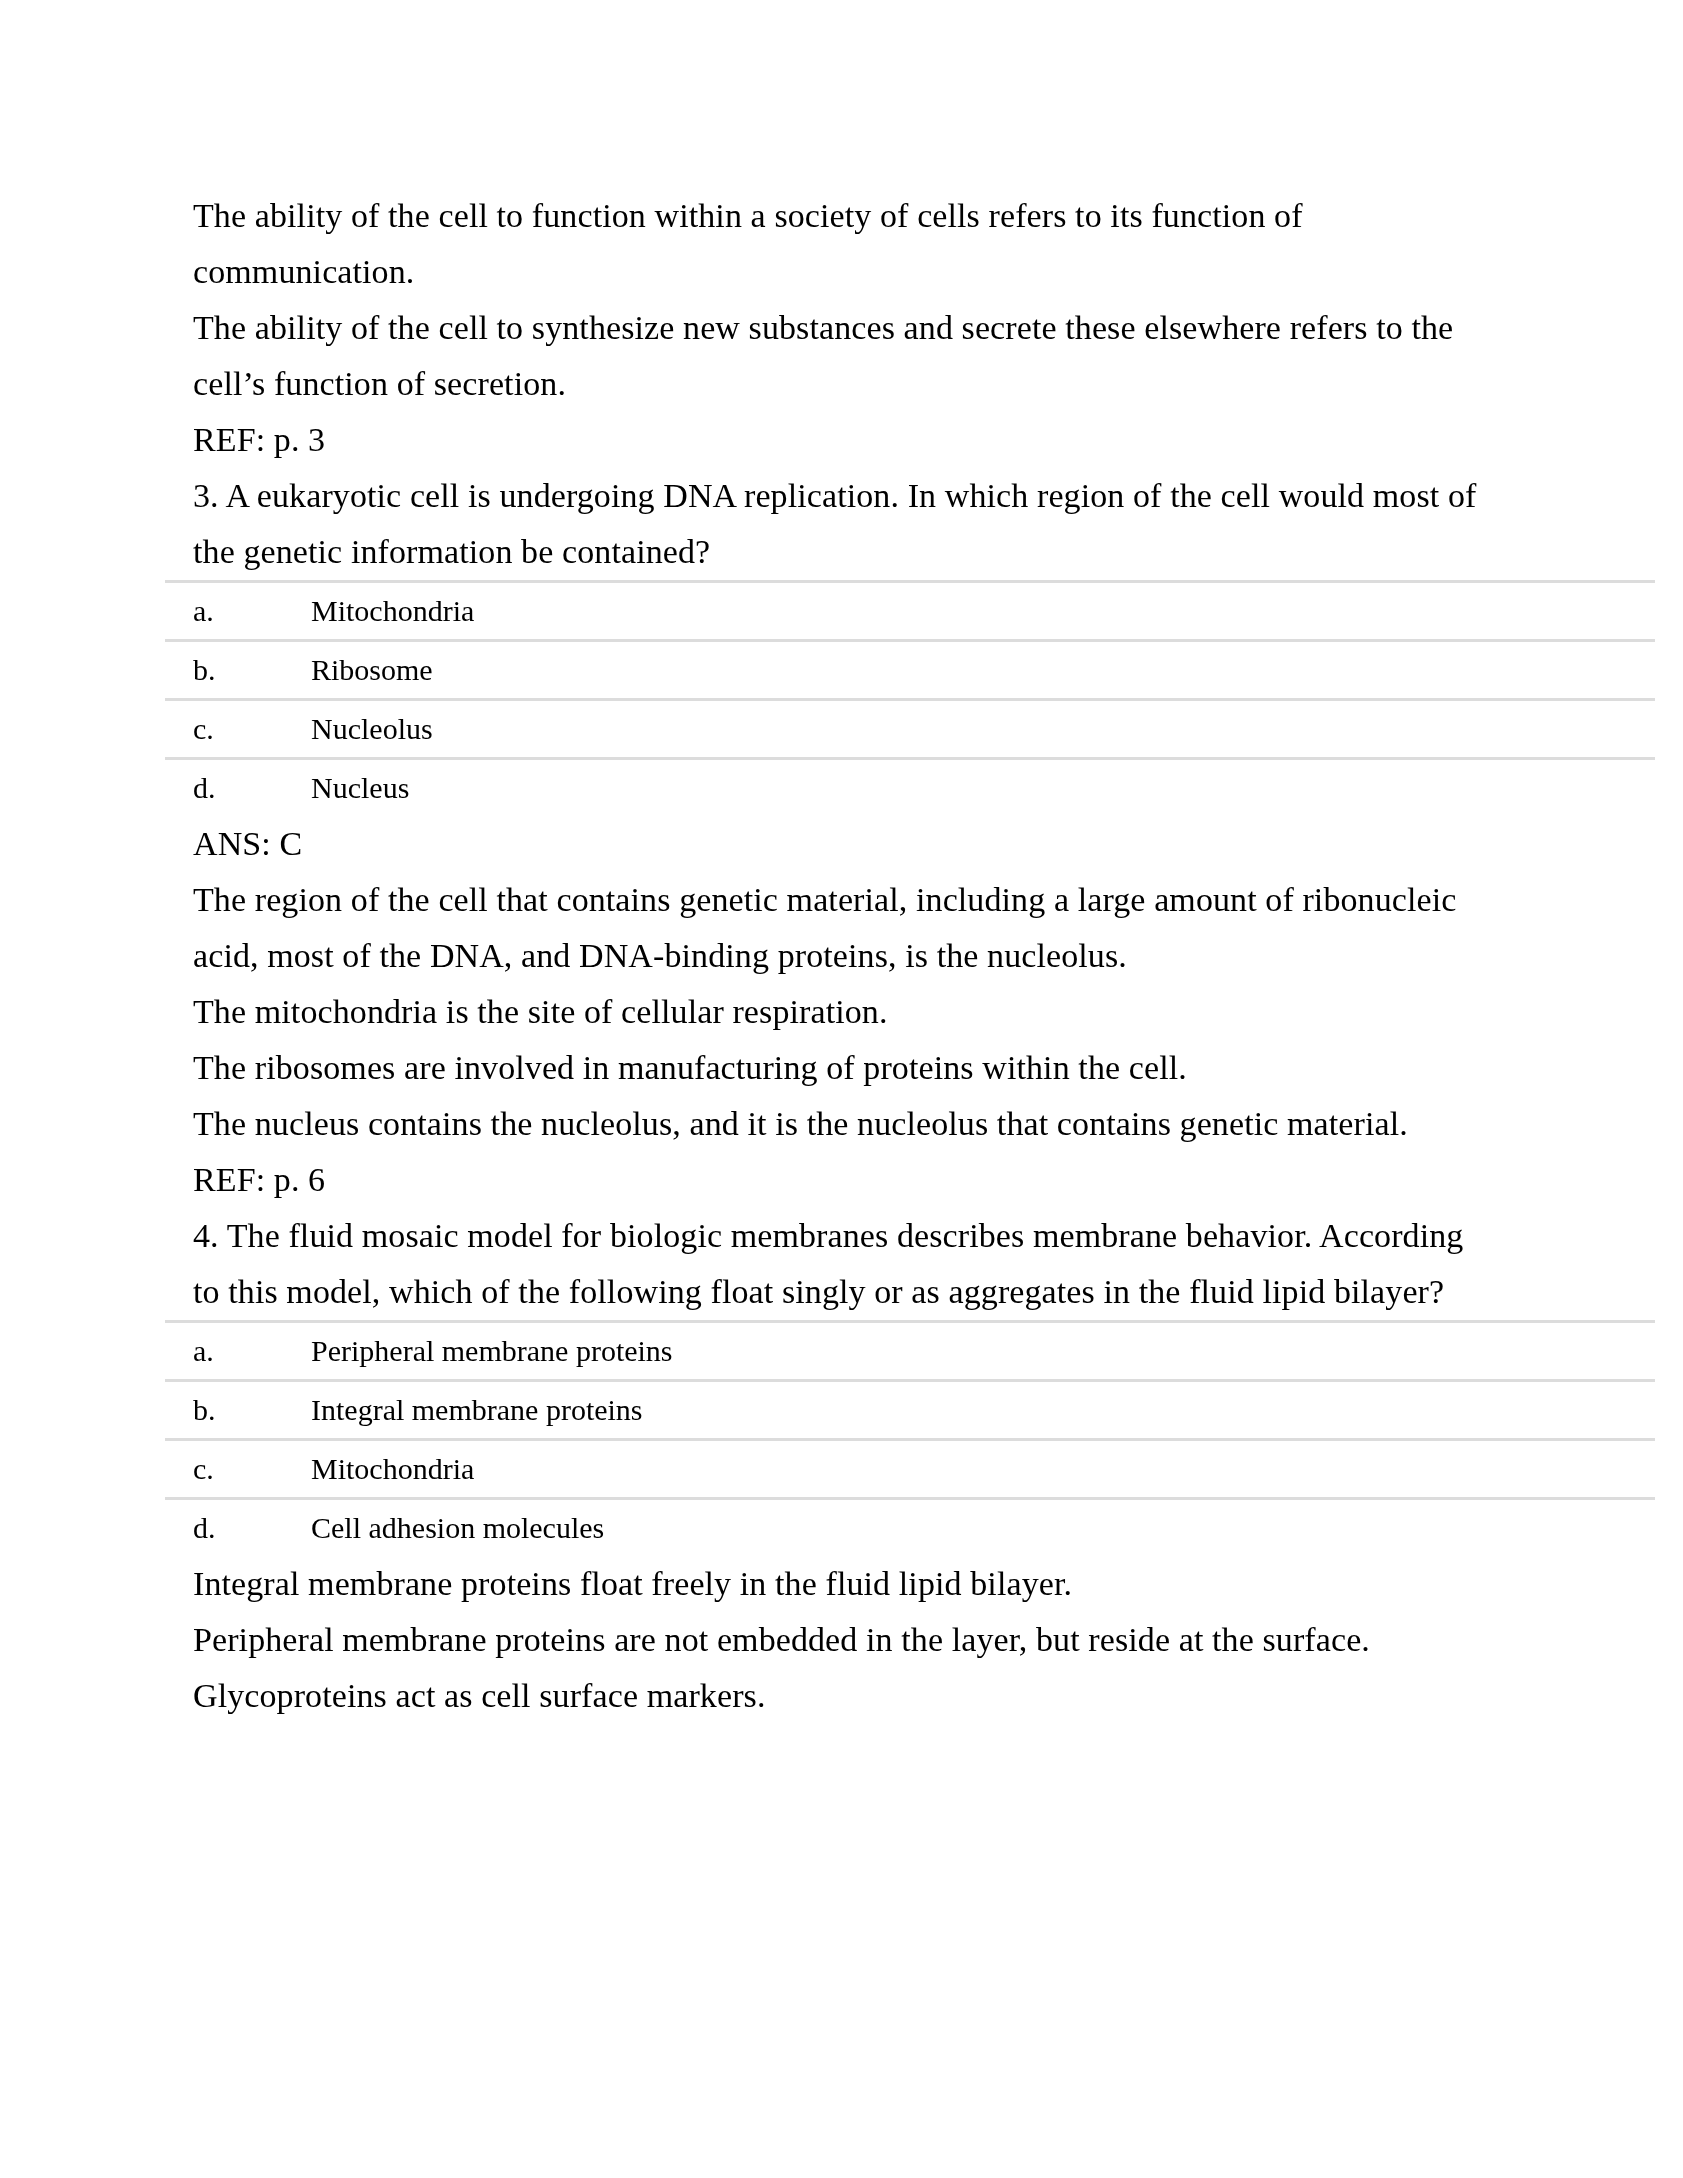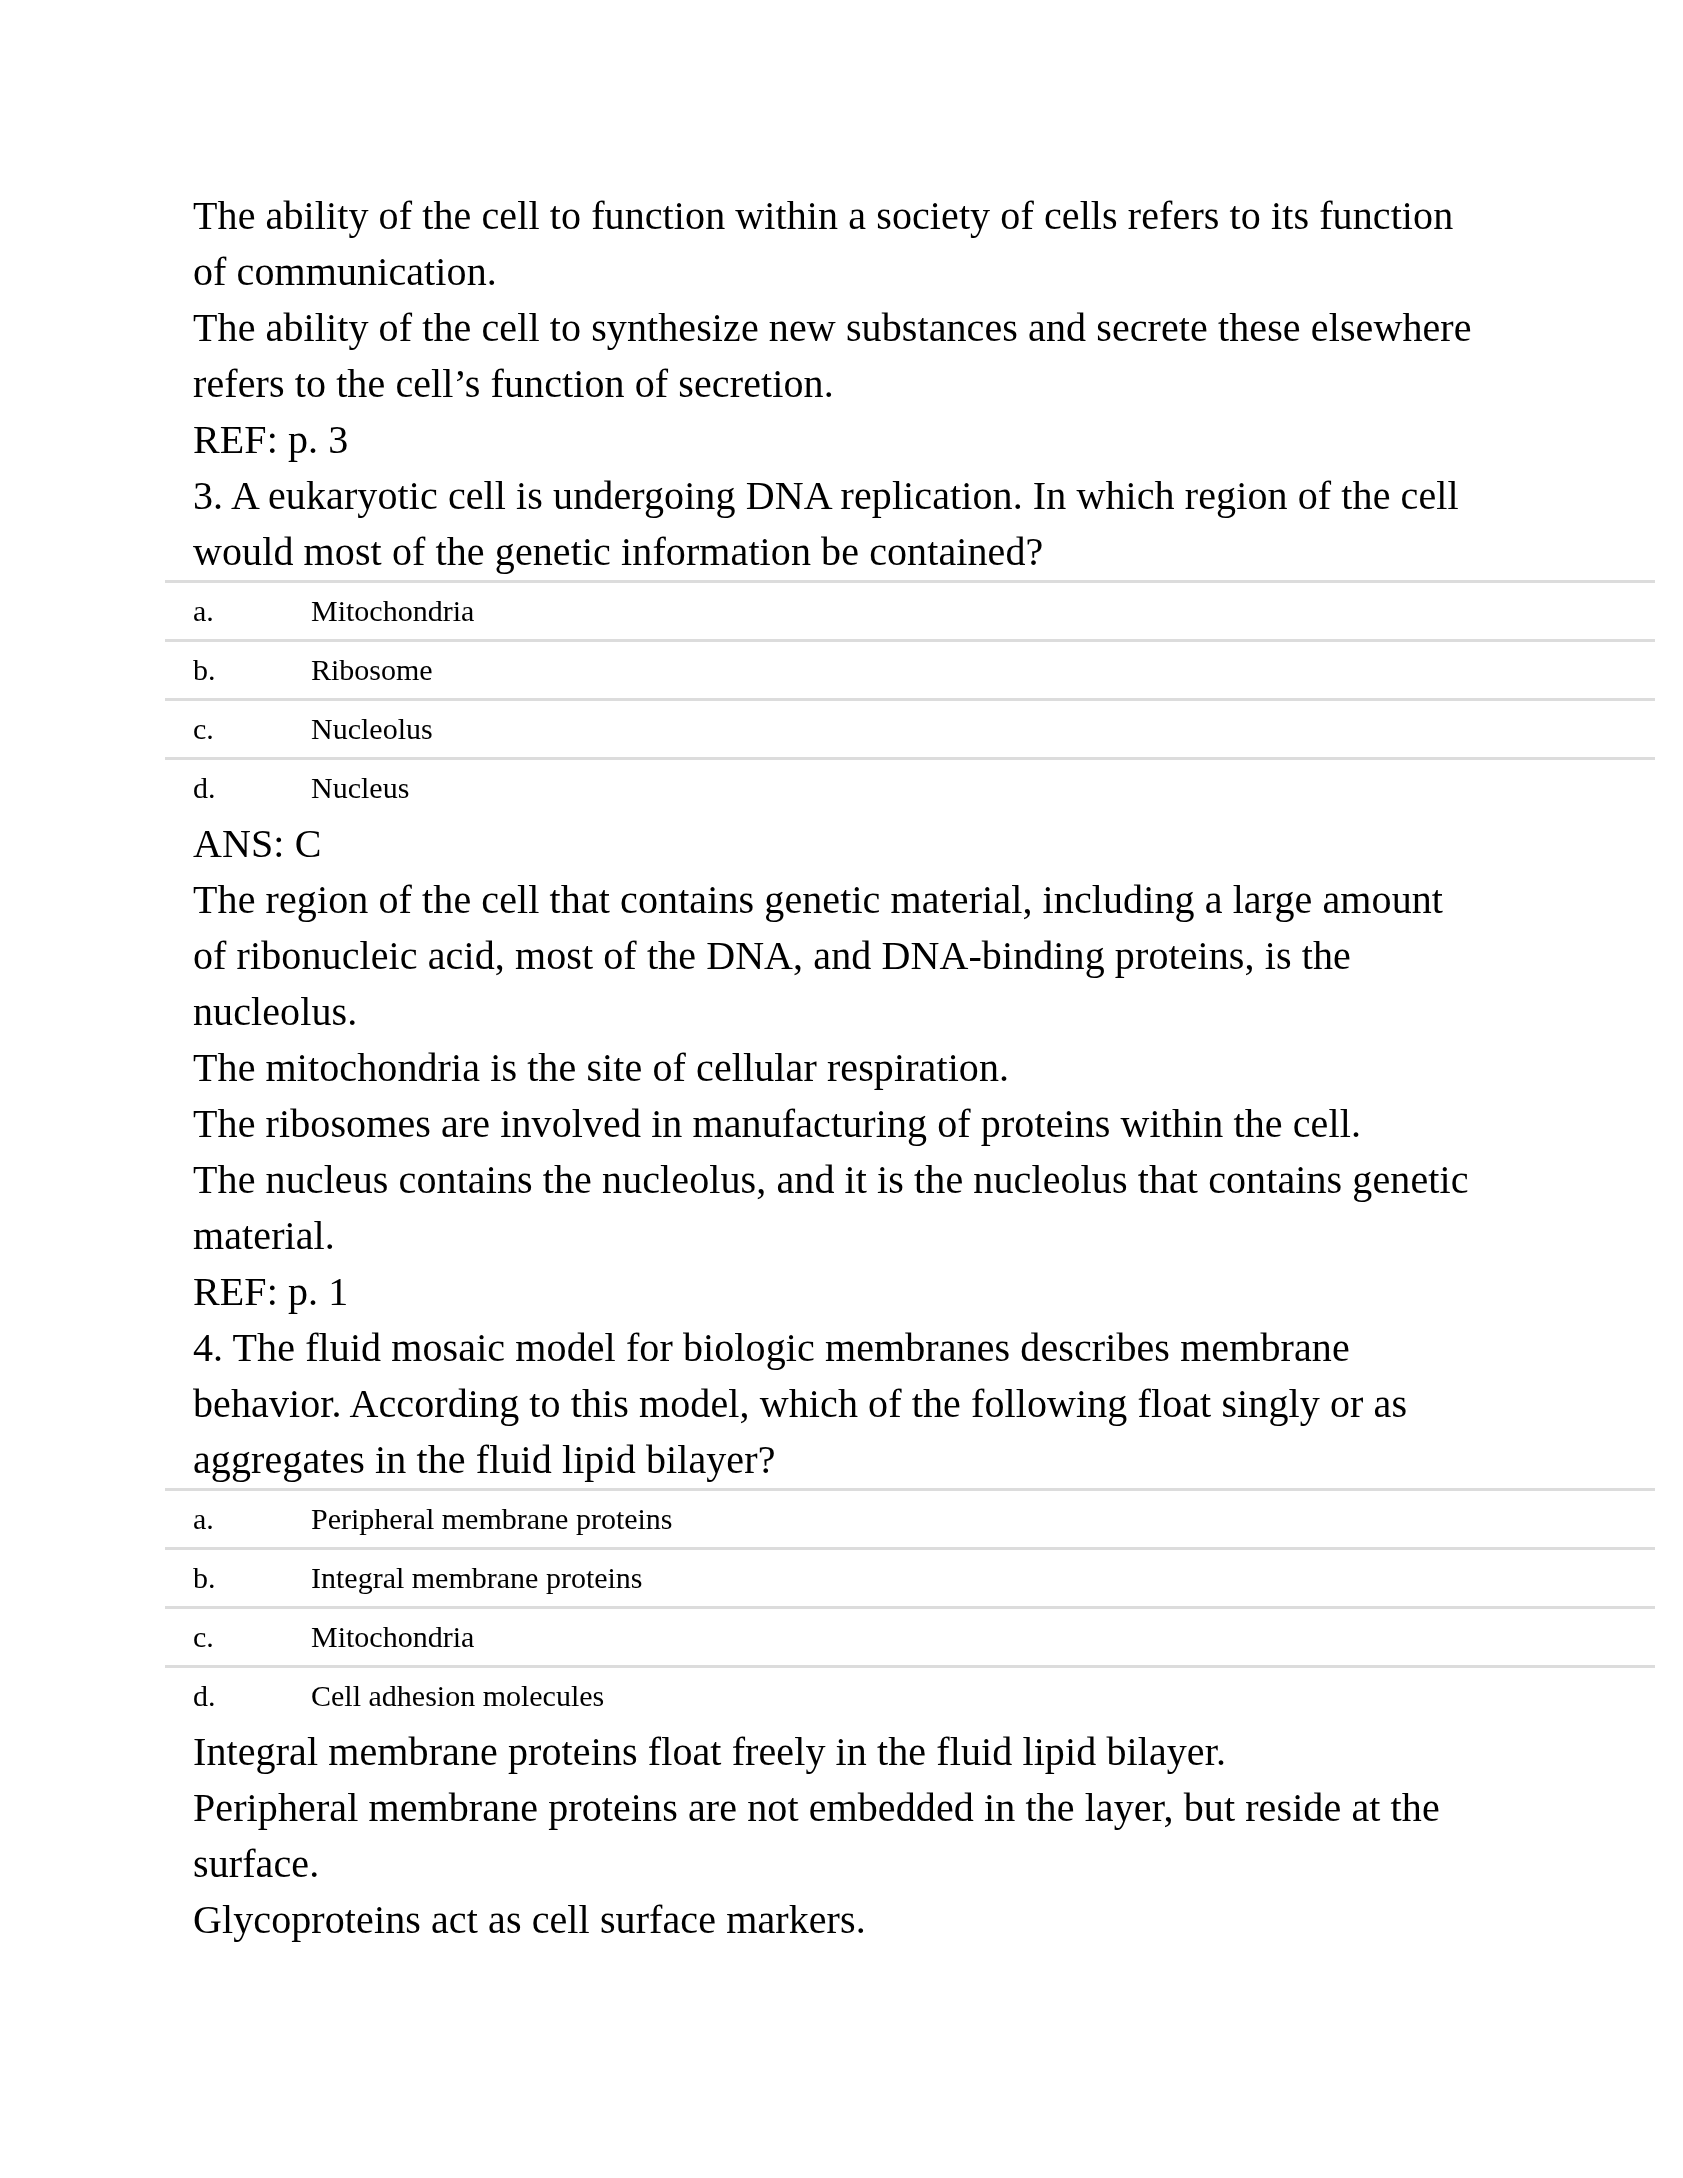--- a/index.html
+++ b/index.html
@@ -16,21 +16,21 @@
     color: #000000;
     overflow: hidden;
   }
   .content {
     position: absolute;
     left: 193px;
     top: 188px;
     width: 1287px;
   }
   .para {
-    font-size: 40px;
+    font-size: 34px;
     line-height: 56px;
     text-align: left;
     margin: 0;
     white-space: normal;
     letter-spacing: 0.1px;
   }
   
   .opt-table {
     width: 1490px;
     margin-left: -28px;
@@ -84,21 +84,21 @@
             <td class="opt-letter">d.</td>
             <td class="opt-text">Nucleus</td>
           </tr>
         </tbody>
       </table>
       <p class="para">ANS: C</p>
       <p class="para">The region of the cell that contains genetic material, including a large amount of ribonucleic acid, most of the DNA, and DNA-binding proteins, is the nucleolus.</p>
       <p class="para">The mitochondria is the site of cellular respiration.</p>
       <p class="para">The ribosomes are involved in manufacturing of proteins within the cell.</p>
       <p class="para">The nucleus contains the nucleolus, and it is the nucleolus that contains genetic material.</p>
-      <p class="para">REF: p. 1</p>
+      <p class="para">REF: p. 6</p>
       <p class="para">4. The fluid mosaic model for biologic membranes describes membrane behavior. According to this model, which of the following float singly or as aggregates in the fluid lipid bilayer?</p>
       <table class="opt-table">
         <tbody>
           <tr>
             <td class="opt-letter">a.</td>
             <td class="opt-text">Peripheral membrane proteins</td>
           </tr>
           <tr>
             <td class="opt-letter">b.</td>
             <td class="opt-text">Integral membrane proteins</td>

